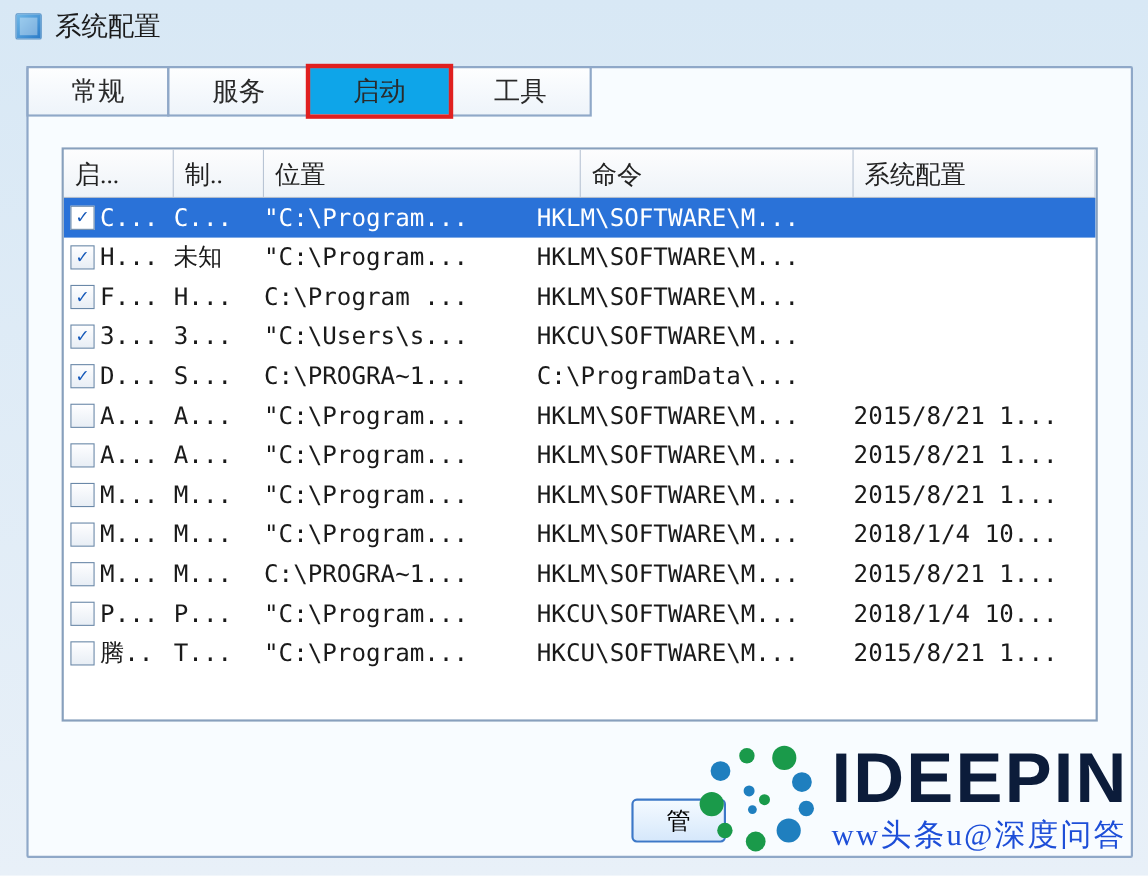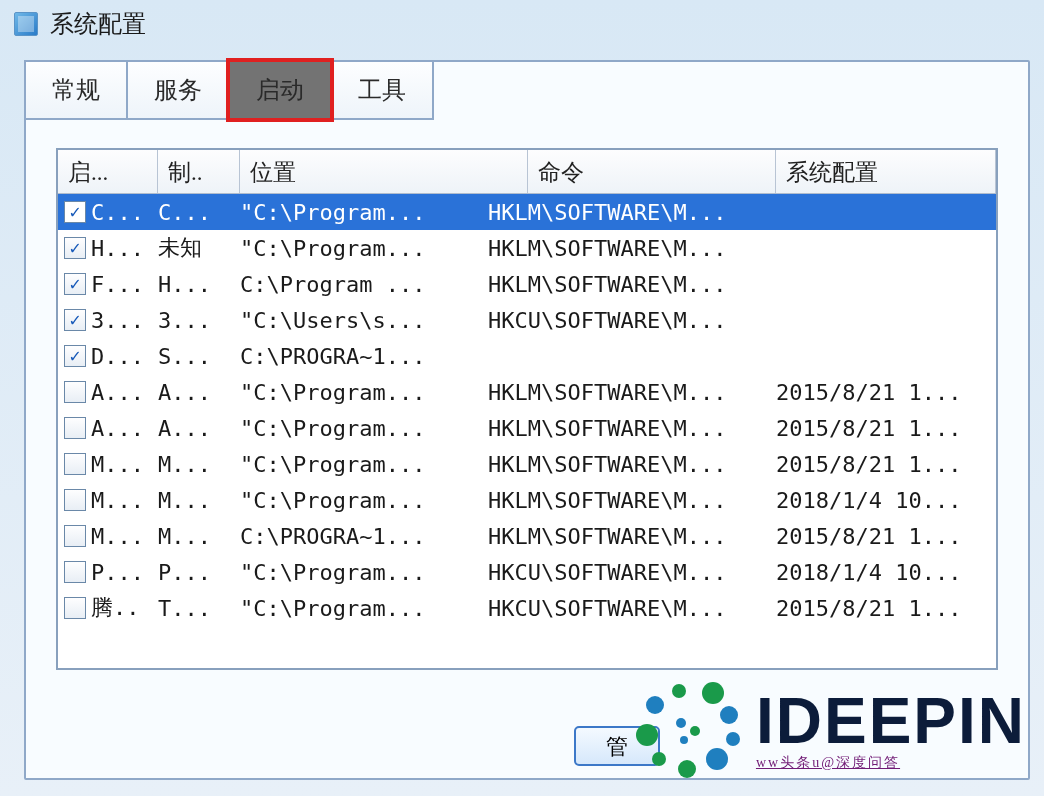--- a/index.html
+++ b/index.html
@@ -46,32 +46,32 @@
     .tabstrip {
       display: flex;
       gap: 0;
       margin-top: -2px;
       margin-left: -2px;
       padding-left: 0;
     }
     .tab {
       border: 2px solid #8fa8c8;
       background: linear-gradient(#fdfeff,#eef4fa);
-      padding: 6px 26px;
+      padding: 6px 39px;
       font-size: 24px;
       font-family: "SimSun", serif;
       color: #2a2a2a;
       margin-right: -2px;
       position: relative;
       cursor: pointer;
-      height: 60px;
+      height: 46px;
       display:flex; align-items:center;
     }
     .tab.active {
-      background:#737373;
+      background:#0ea5e9;
       border-bottom-color:#f8fcff;
       z-index:2;
     }
     .tab.highlighted {
       outline: 4px solid #e02020;
       outline-offset: -2px;
       z-index: 5;
     }
     .tab-panel {
       padding: 28px 30px 10px 30px;
@@ -153,21 +153,21 @@
       pointer-events:none;
     }
     .swirl {
       width:110px; height:100px; position:relative;
     }
     .swirl .dot {
       position:absolute; border-radius:50%;
     }
     .brand-text { color:#0c1c3a; }
     .brand-text .bigline { font-size:64px; font-weight:800; letter-spacing:2px; font-family:Arial,sans-serif;}
-    .brand-text .subline { font-size:14px; color:#701a75; font-family:"SimSun",serif; letter-spacing:2px; margin-top:-4px;text-decoration:underline;}
+    .brand-text .subline { font-size:28px; color:#1d4ed8; font-family:"SimSun",serif; letter-spacing:2px; margin-top:-4px;}
   </style>
 </head>
 <body>
 
 <div class="titlebar">
   <span class="app-icon"></span>
   <span class="title-text">系统配置</span>
 </div>
 
 <div class="window-body">
@@ -228,20 +228,21 @@
             <div class="cell c3">HKCU\SOFTWARE\M...</div>
             <div class="cell c4"></div>
           </div>
           <div class="row">
             <div class="cell c0">
               <span class="chk checked"></span>
               <span>D...</span>
             </div>
             <div class="cell c1">S...</div>
             <div class="cell c2">C:\PROGRA~1...</div>
+            <div class="cell c3">C:\ProgramData\...</div>
             <div class="cell c4"></div>
           </div>
           <div class="row">
             <div class="cell c0">
               <span class="chk"></span>
               <span>A...</span>
             </div>
             <div class="cell c1">A...</div>
             <div class="cell c2">"C:\Program...</div>
             <div class="cell c3">HKLM\SOFTWARE\M...</div>

